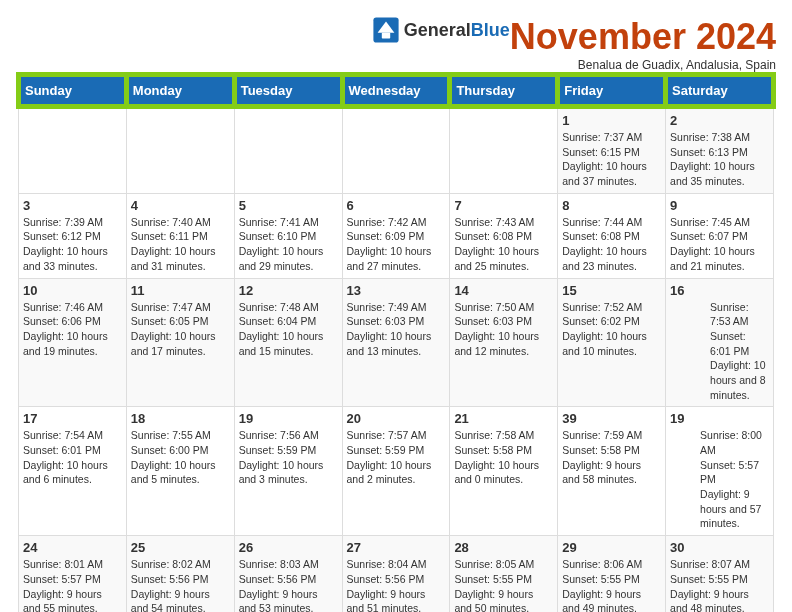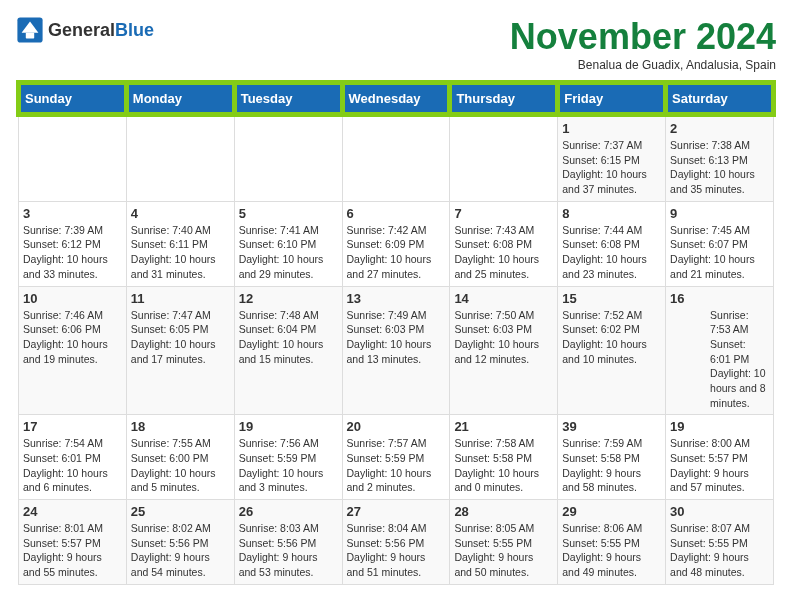--- a/index.html
+++ b/index.html
@@ -5,42 +5,41 @@
     * { box-sizing: border-box; margin: 0; padding: 0; }
     body {
       font-family: Arial, sans-serif;
       background: #fff;
       width: 792px;
       min-height: 612px;
       padding: 16px;
     }
     .header-area {
       display: flex;
-      justify-content: space-between;
+      justify-content: flex-end;
       align-items: flex-start;
-      margin-bottom: 8px;
     }
     .logo {
       display: flex;
       align-items: center;
       gap: 4px;
     }
     .logo-text-general { font-size: 18px; font-weight: bold; color: #333; }
     .logo-text-blue { font-size: 18px; font-weight: bold; color: #1a6bb5; }
     .logo-icon {
       width: 28px;
       height: 28px;
     }
     .title-area {
       text-align: right;
     }
     .month-title {
       font-size: 36px;
       font-weight: bold;
-      color: #15803d;
+      color: #c2410c;
     }
     .location {
       font-size: 12px;
       color: #333;
     }
     table {
       width: 100%;
       border-collapse: collapse;
       font-size: 11px;
     }
@@ -257,21 +256,21 @@
 Daylight: 10 hours and 0 minutes.</div>
         </td>
         <td>
           <span class="day-num">39</span>
           <div class="day-info" style="white-space: pre-line;">Sunrise: 7:59 AM
 Sunset: 5:58 PM
 Daylight: 9 hours and 58 minutes.</div>
         </td>
         <td>
           <span class="day-num">19</span>
-          <div class="day-info" style="white-space: pre-line;">Sunrise: 8:00 AM
+          <div class="day-info" style="white-space: pre-line; margin-left: 30px;">Sunrise: 8:00 AM
 Sunset: 5:57 PM
 Daylight: 9 hours and 57 minutes.</div>
         </td>
       </tr>
       <tr>
         <td>
           <span class="day-num">24</span>
           <div class="day-info" style="white-space: pre-line;">Sunrise: 8:01 AM
 Sunset: 5:57 PM
 Daylight: 9 hours and 55 minutes.</div>

